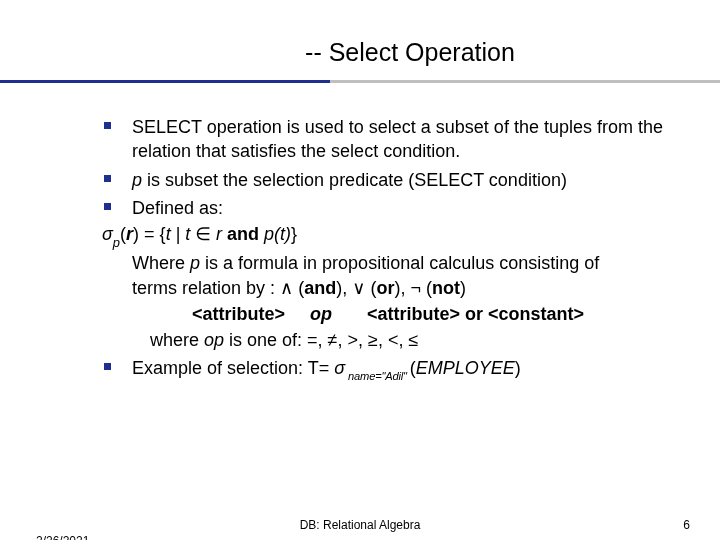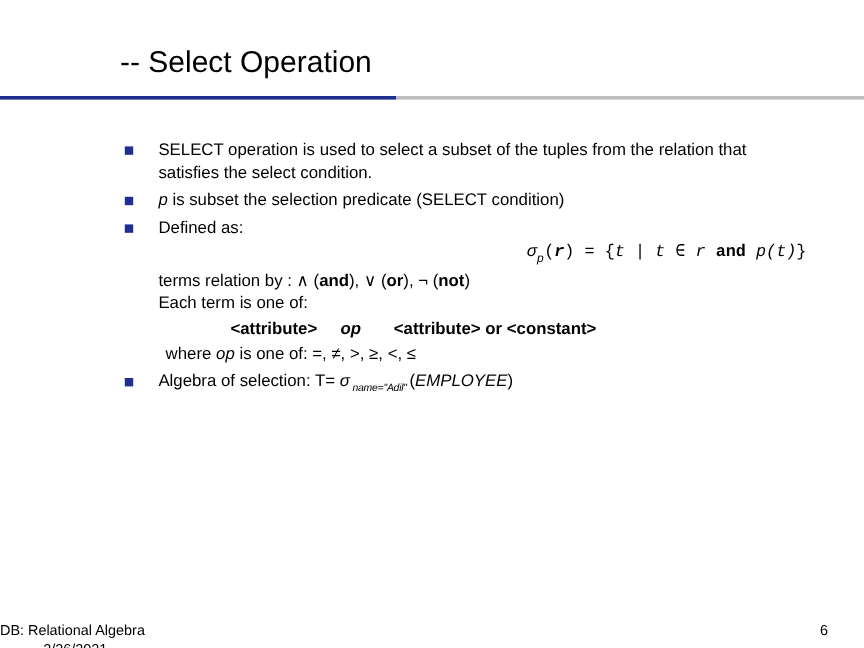--- a/index.html
+++ b/index.html
@@ -1,44 +1,44 @@
 <!DOCTYPE html>
 <html><head>
 <meta charset="utf-8">
 <style>
   * { margin: 0; padding: 0; box-sizing: border-box; }
   html, body { width: 720px; height: 540px; background: #fff; font-family: Verdana, Geneva, sans-serif; color: #000; }
   .slide { position: relative; width: 720px; height: 540px; padding: 0; }
-  .title-row { display: flex; align-items: baseline; padding: 38px 0 0 100px; }
+  .title-row { display: flex; align-items: baseline; padding: 38px 0 0 100px; justify-content: center; }
   .title { font-size: 25px; font-weight: 400; letter-spacing: 0; }
   .title-underline {
     position: absolute;
     top: 80px; left: 0; right: 0; height: 3px;
     background: linear-gradient(to right, #1e2f8f 0, #1e2f8f 330px, #bfbfbf 330px, #bfbfbf 100%);
   }
-  .content { padding: 48px 48px 0 102px; font-size: 14px; line-height: 1.35; }
+  .content { padding: 48px 48px 0 102px; font-size: 18px; line-height: 1.35; }
   ul.bullets { list-style: none; }
   ul.bullets > li { position: relative; padding-left: 30px; margin-bottom: 4px; }
   ul.bullets > li::before {
     content: "";
     position: absolute;
     left: 2px; top: 7px;
     width: 7px; height: 7px;
     background: #1e2f8f;
   }
   .ital { font-style: italic; }
   .bold { font-weight: bold; }
-  .def-line { text-align: right; margin: 2px 0 2px -30px; font-family: Liberation Mono, monospace; }
+  .def-line { text-align: left; margin: 2px 0 2px -30px; }
   .term-line  { margin: 2px 0 2px 60px; font-weight: bold; }
-  .opwhere   { margin: 2px 0 2px 6px; }
+  .opwhere   { margin: 2px 0 2px 18px; }
   .subp { font-style: italic; font-size: 0.72em; vertical-align: sub; position: relative; top: 2px; }
   .subtxt { font-size: 0.62em; vertical-align: sub; position: relative; top: 1px; letter-spacing: -0.2px; }
   .footer { position: absolute; bottom: 22px; left: 0; right: 0; font-size: 12px; color: #000; }
   .footer-left  { position: absolute; left: 36px; margin-top: 16px; }
-  .footer-center{ position: absolute; left: 0; right: 0; }
+  .footer-center{ position: absolute; left: 0; right: 0; text-align: center; }
   .footer-right { position: absolute; right: 30px; }
 </style>
 </head>
 <body>
 
 <div class="slide">
 
   <div class="title-row">
     <span class="title">-- Select Operation</span>
   </div>
@@ -55,33 +55,35 @@
       <li>
         <span class="ital">p</span><span> is subset the selection predicate (SELECT condition)</span>
       </li>
 
       <li>
         <span>Defined as:</span>
         <div class="def-line">
           <span class="ital">σ</span><span class="subp">p</span><span>(</span><span class="ital bold">r</span><span>) = {</span><span class="ital">t</span><span> | </span><span class="ital">t</span><span> ∈ </span><span class="ital">r </span><span class="bold">and</span><span> </span><span class="ital">p(t)</span><span>}</span>
         </div>
         <div>
+          <span>Where </span><span class="ital">p</span><span> is a formula in propositional calculus consisting of</span>
+        </div>
+        <div>
           <span>terms relation by : ∧ (</span><span class="bold">and</span><span>), ∨ (</span><span class="bold">or</span><span>), ¬ (</span><span class="bold">not</span><span>)</span>
         </div>
-        <div>Each term is one of:</div>
         <div class="term-line">
           <span>&lt;attribute&gt;</span>&nbsp;&nbsp;&nbsp;&nbsp;&nbsp;<span class="ital">op</span>&nbsp;&nbsp;&nbsp;&nbsp;&nbsp;&nbsp;&nbsp;<span>&lt;attribute&gt; or &lt;constant&gt;</span>
         </div>
         <div class="opwhere">
           <span> where </span><span class="ital">op</span><span> is one of:  =, ≠, &gt;, ≥, &lt;, ≤</span>
         </div>
       </li>
 
       <li>
-        <span>Algebra of selection:  T= </span><span class="ital">σ</span><span class="subtxt ital"> name="Adil" </span><span>(</span><span class="ital">EMPLOYEE</span><span>)</span>
+        <span>Example of selection:  T= </span><span class="ital">σ</span><span class="subtxt ital"> name="Adil" </span><span>(</span><span class="ital">EMPLOYEE</span><span>)</span>
       </li>
 
     </ul>
   </div>
 
   <div class="footer">
     <span class="footer-left">2/26/2021</span>
     <span class="footer-center">DB: Relational Algebra</span>
     <span class="footer-right">6</span>
   </div>

